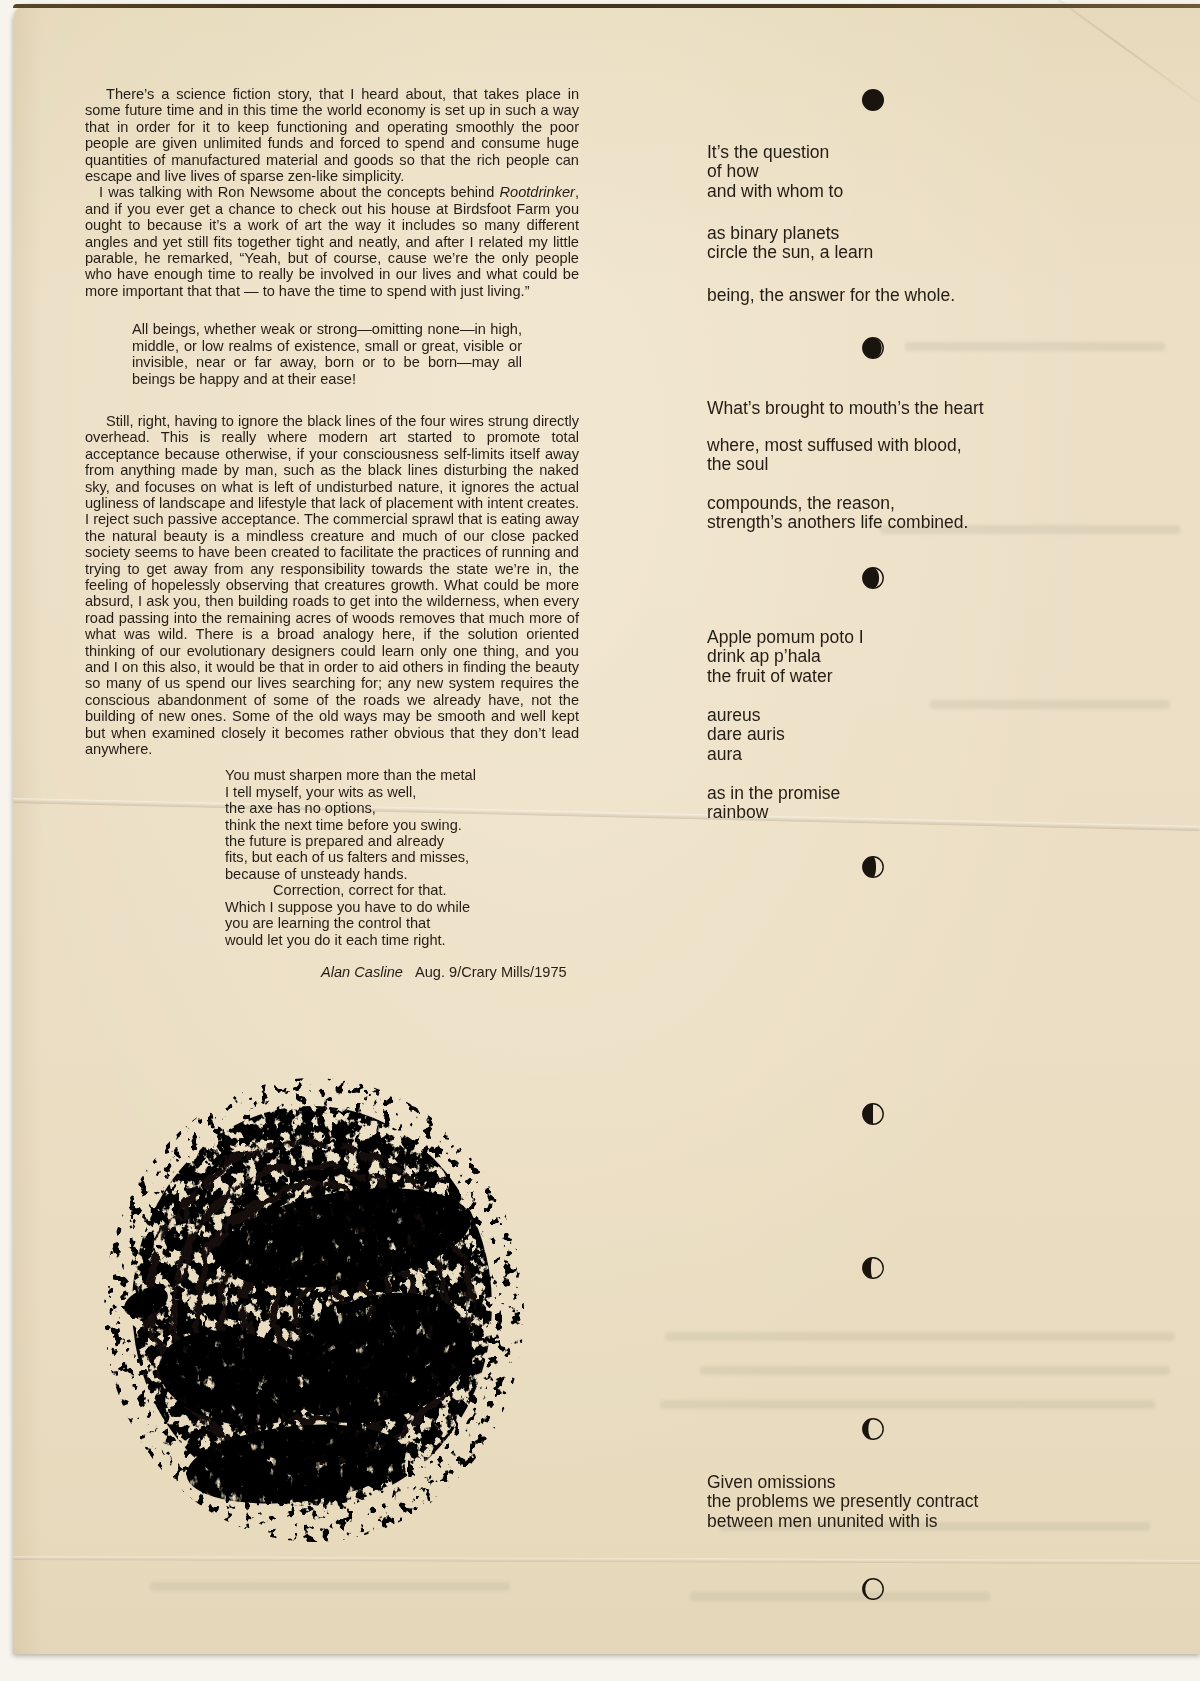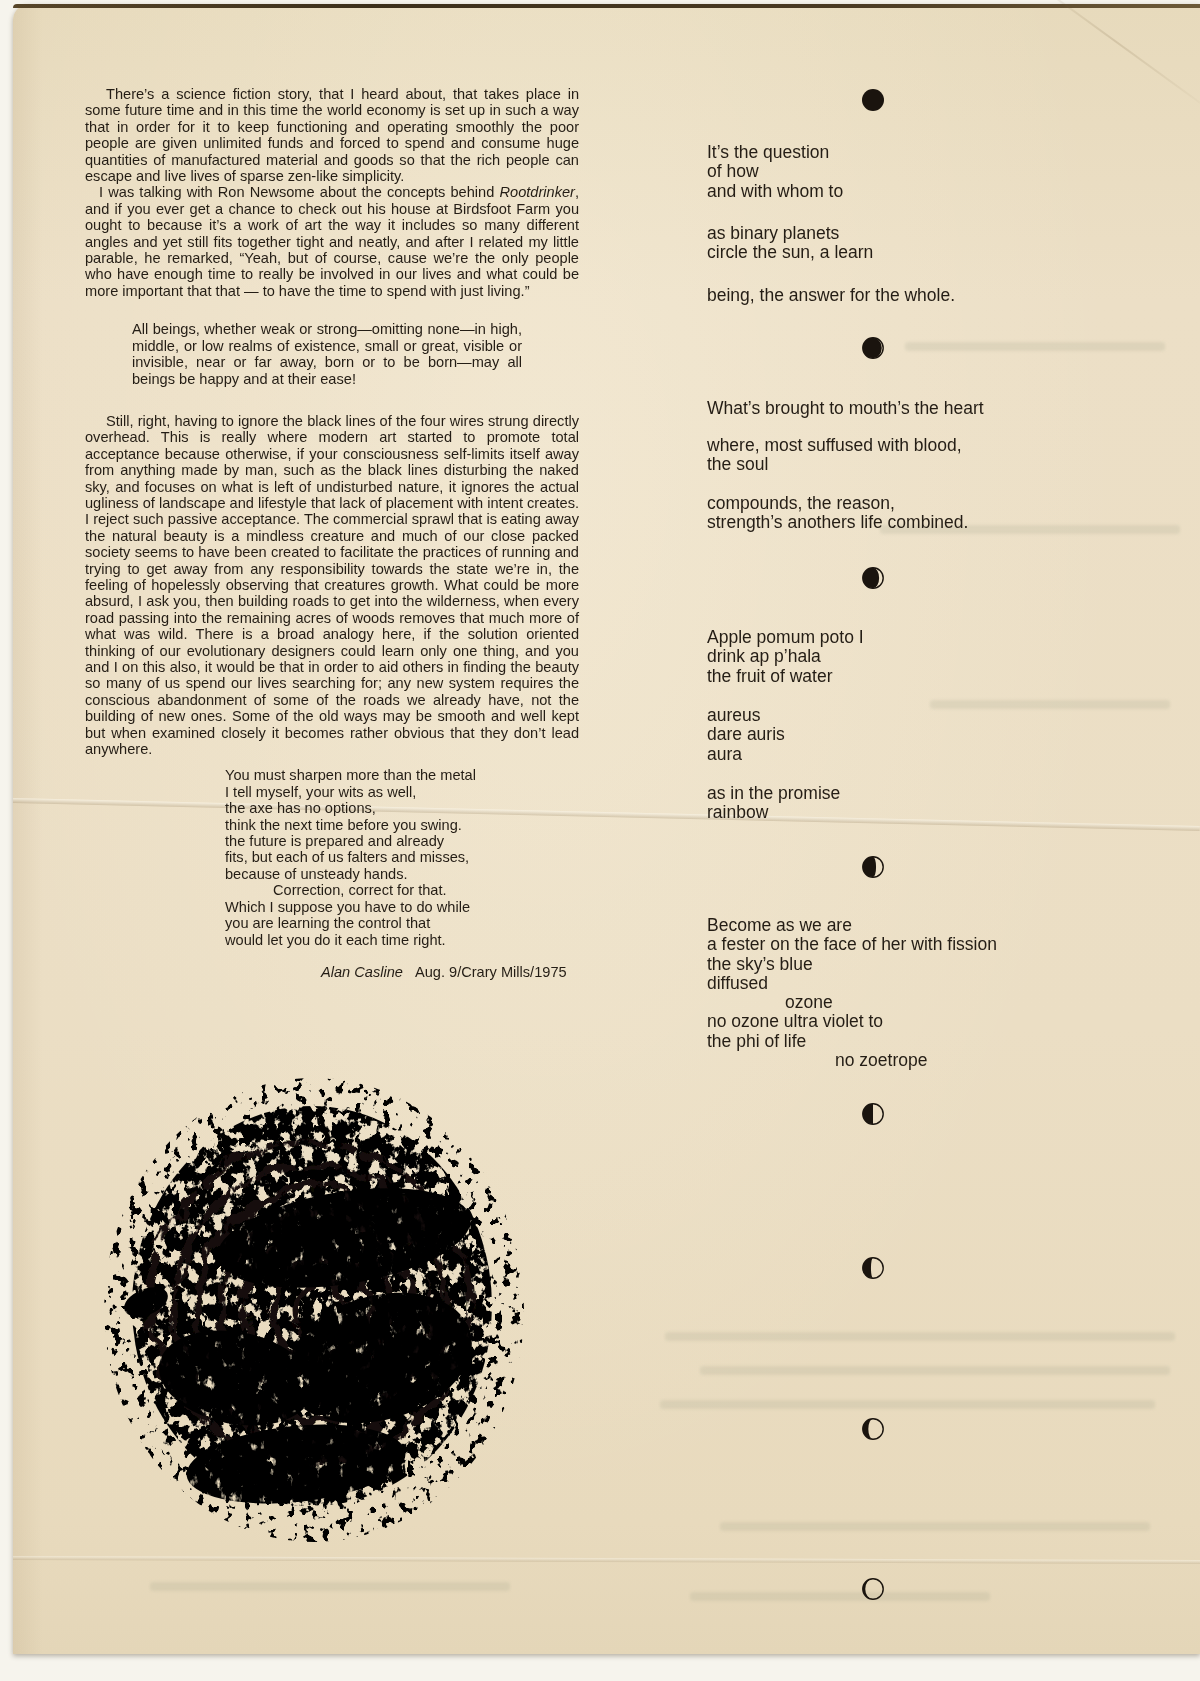--- a/index.html
+++ b/index.html
@@ -197,23 +197,18 @@
     </div>
   <div class="stanza" style="top:706px">
       <div class="line">aureus</div>
       <div class="line">dare auris</div>
       <div class="line">aura</div>
     </div>
   <div class="stanza" style="top:784px">
       <div class="line">as in the promise</div>
       <div class="line">rainbow</div>
     </div>
-  <div class="stanza" style="top:916px">
-      <div class="line">Become as we are</div>
-      <div class="line">a fester on the face of her with fission</div>
-      <div class="line">the sky’s blue</div>
-      <div class="line">diffused</div>
-      <div class="line" style="margin-left: 78px;">ozone</div>
-      <div class="line">no ozone ultra violet to</div>
-      <div class="line">the phi of life</div>
-      <div class="line" style="margin-left: 128px;">no zoetrope</div>
+  <div class="stanza" style="top:1473px">
+      <div class="line">Given omissions</div>
+      <div class="line">the problems we presently contract</div>
+      <div class="line">between men ununited with is</div>
     </div>
 </div>
 
 </body></html>

